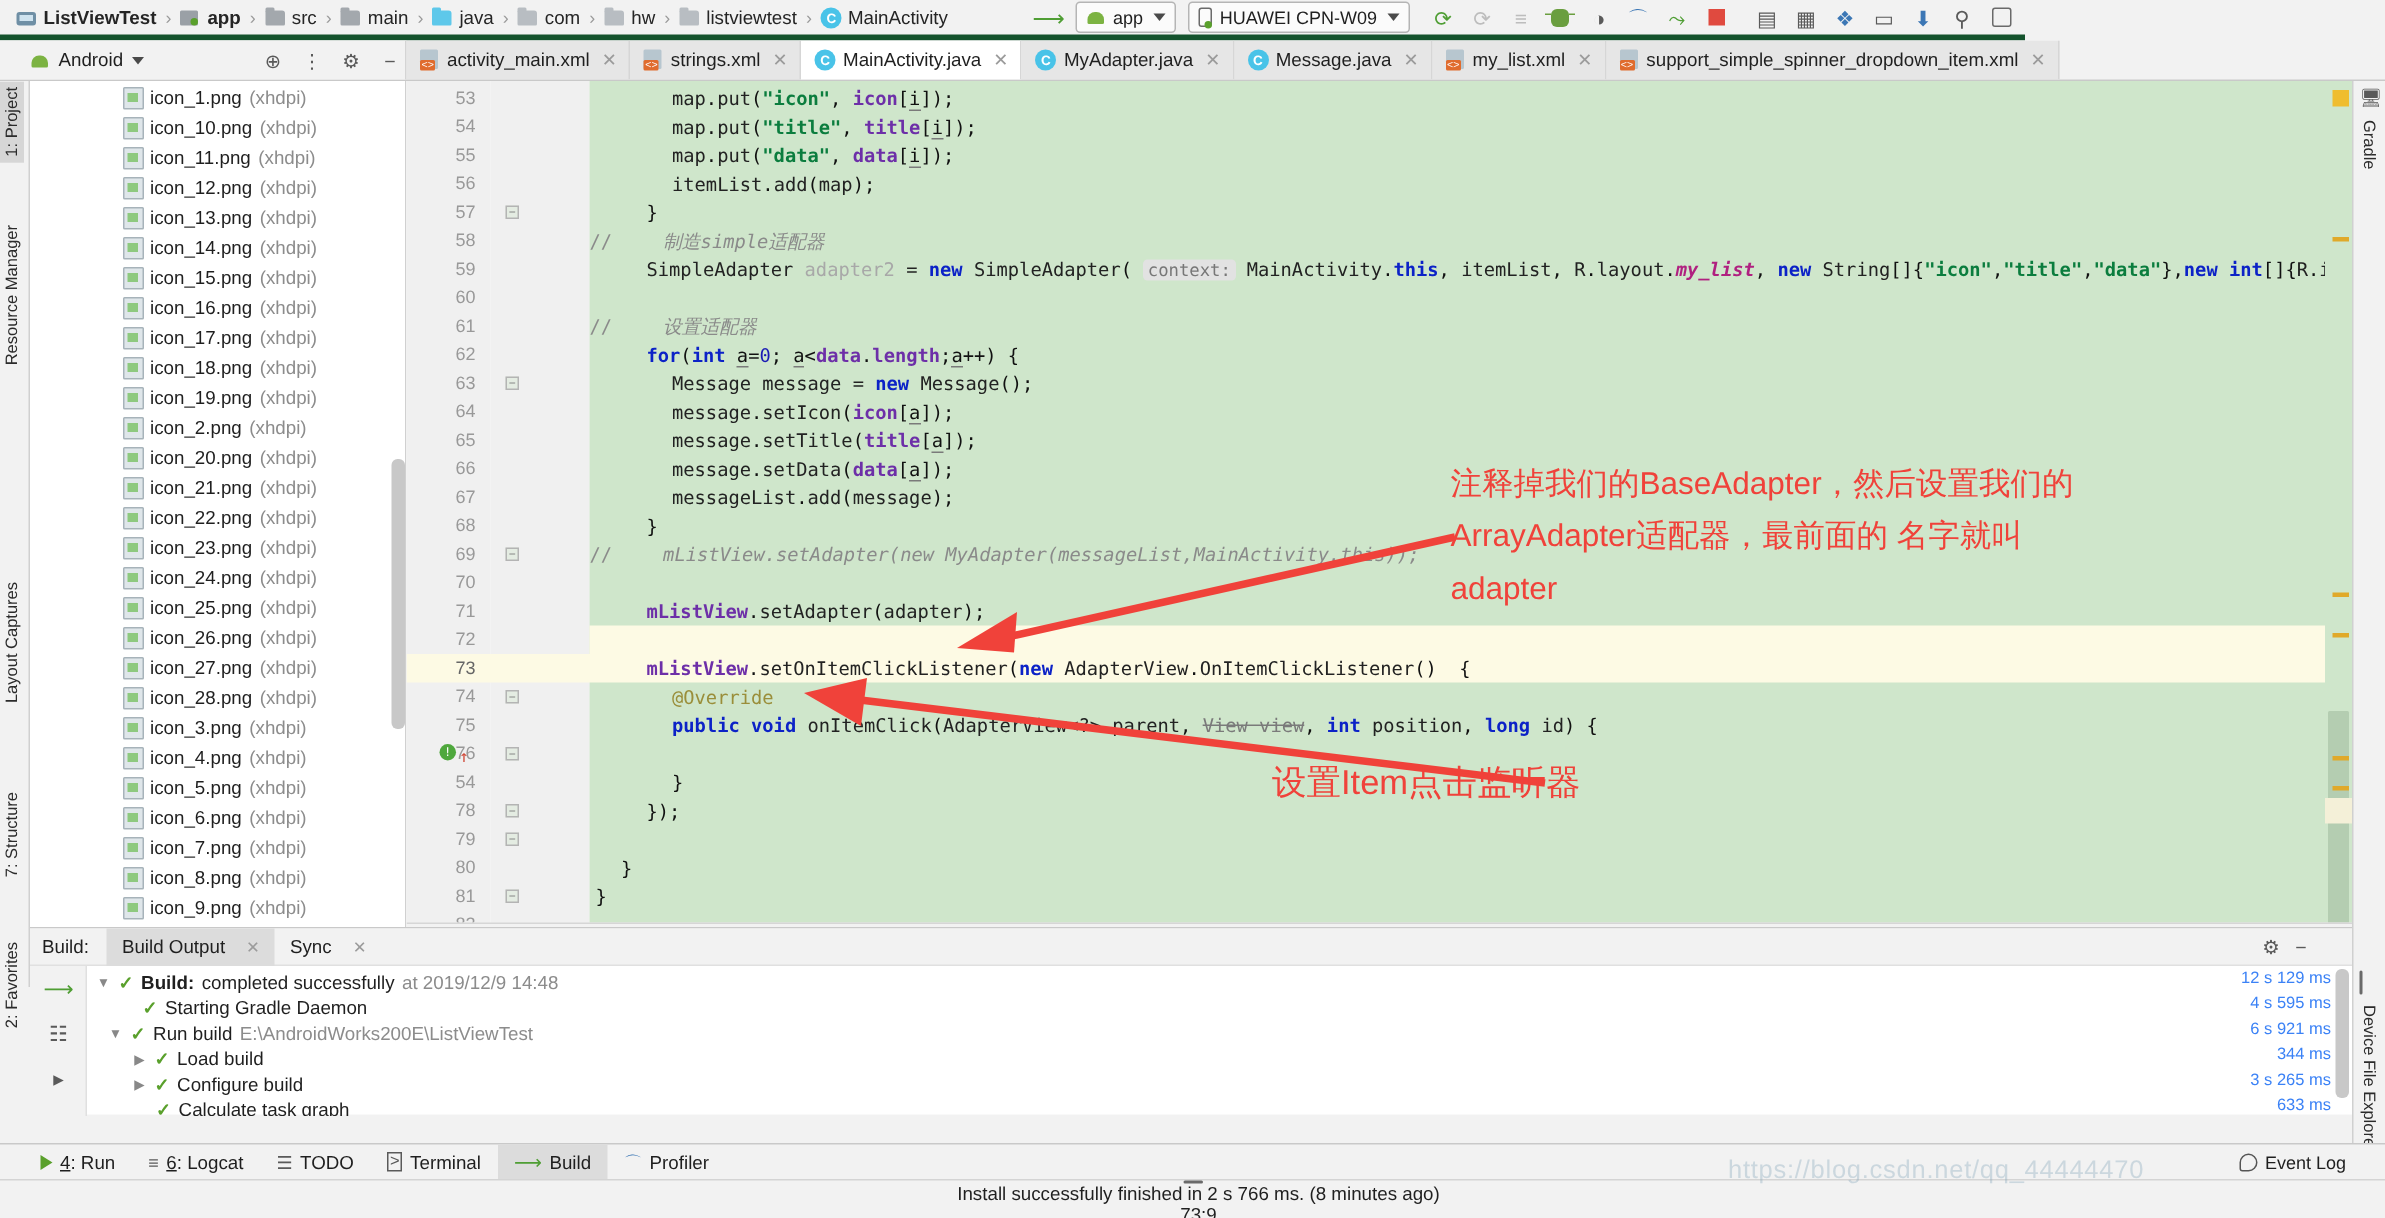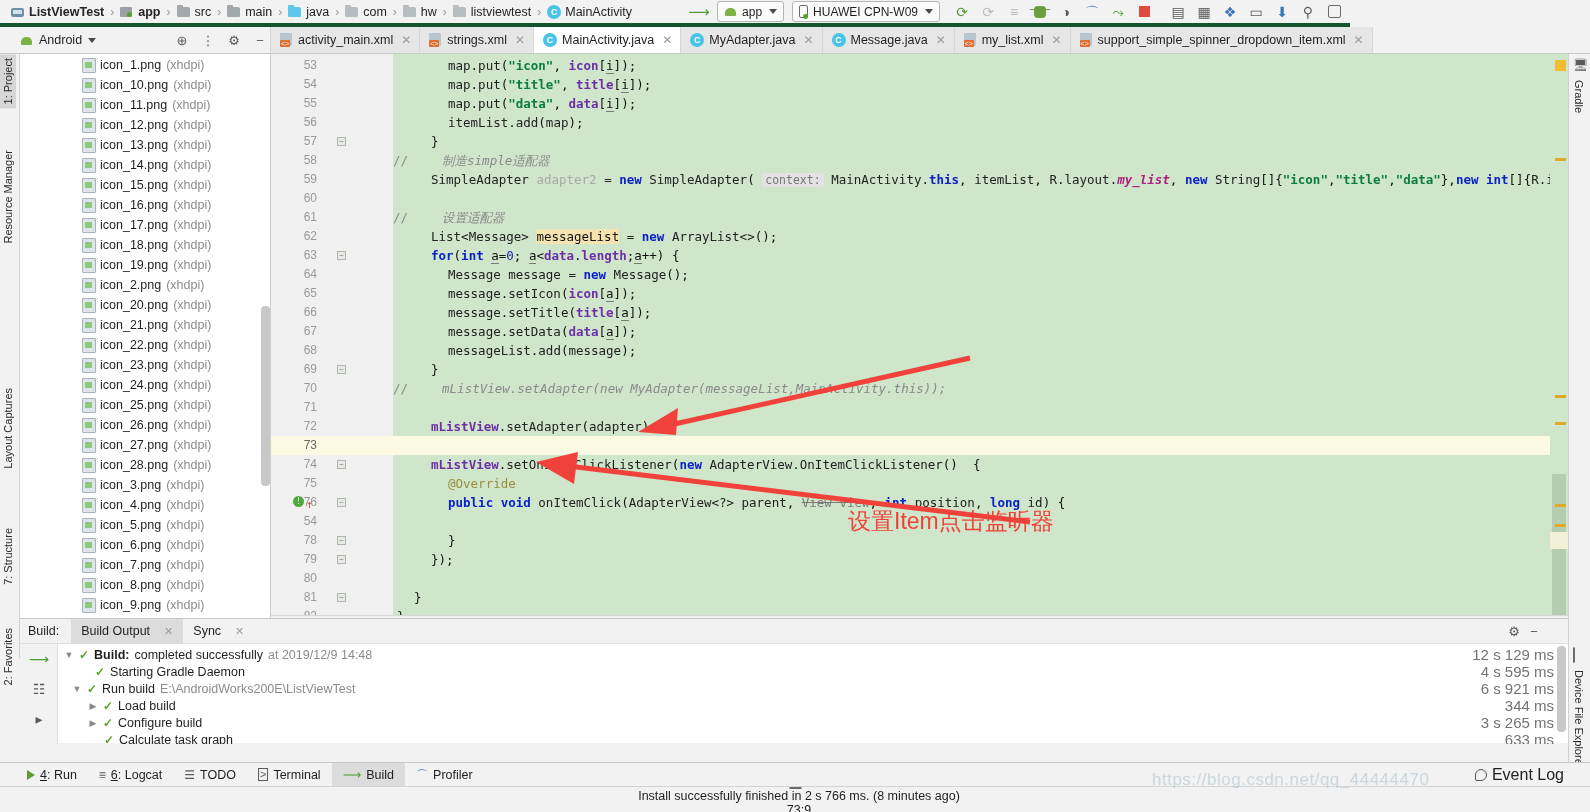--- a/index.html
+++ b/index.html
@@ -214,34 +214,34 @@
   .bp-body { position:relative; height: 100px; display:flex; }
   .bp-rail { width: 38px; background:#f2f2f2; border-right:1px solid #e0e0e0; position:relative;}
   .bp-railbtn { width:38px;height:30px;display:flex;align-items:center;justify-content:center;color:#4f9e34;font-size:14px;}
   .bp-tree { flex:1; position:relative; padding-top: 2px; overflow:hidden; }
   .brow { height: 17px; display:flex; align-items:center; gap:5px; font-size:12.5px; white-space:nowrap; }
   .brow .tri { width:10px; color:#888; font-size:9px; text-align:center; }
   .chk { color:#5aa02c; font-size:12px; font-weight:bold; }
   .bpath { color:#8c8c8c; }
   .bstrong { font-weight:bold; }
   .bp-times { position:absolute; right:14px; top:2px; text-align:right; }
-  .btime { height:17px; font-size:15px; color:#737373; }
+  .btime { height:17px; font-size:11px; color:#3b82f6; }
   .bp-vscroll { position:absolute; right:2px; top:2px; width:9px; height:86px; background:#c8c8c8; border-radius:4px; }
 
   
   .bottombar {
     position: absolute; left: 0; top: 762px; width: 1590px; height: 24px;
     background: #f2f2f2; border-top: 1px solid #c9c9c9;
     display: flex; align-items: center; padding-left: 16px; gap: 0px;
   }
   .btab { display:flex; align-items:center; gap:5px; padding: 0 11px; height:24px; font-size:12.5px; color:#1f1f1f;}
   .btab.sel { background:#dcdcdc; }
   .btab u { text-decoration: underline; }
   .bottombar .spacer { flex: 1; }
-  .eventlog { display:flex;align-items:center;gap:5px;padding-right:26px;font-size:16px;}
+  .eventlog { display:flex;align-items:center;gap:5px;padding-right:26px;font-size:12px;}
   .elog-ico { width:12px;height:12px;border:1.5px solid #555;border-radius:50% 50% 50% 2px; }
 
   
   .statusbar {
     position: absolute; left: 0; top: 786px; width: 1590px; height: 26px;
     background: #f2f2f2; border-top: 1px solid #d4d4d4;
     display: flex; align-items: center; padding-left: 8px; font-size: 12.5px; flex-direction: column;
   }
   .statusbar .spacer { flex:1; }
   .sb-item { padding: 0 9px; display:flex; align-items:center; gap:3px; white-space:nowrap;}
@@ -630,21 +630,20 @@
     <div style="position:absolute;left:122px;top:2px;right:18px;">
       <div class="ln"><span style="padding-left:55px;"></span><span class="var">map</span>.<span class="var">put</span>(<span class="str">"icon"</span>, <span class="fld">icon</span>[<span class="ulvar">i</span>]);</div>
       <div class="ln"><span style="padding-left:55px;"></span><span class="var">map</span>.<span class="var">put</span>(<span class="str">"title"</span>, <span class="fld">title</span>[<span class="ulvar">i</span>]);</div>
       <div class="ln"><span style="padding-left:55px;"></span><span class="var">map</span>.<span class="var">put</span>(<span class="str">"data"</span>, <span class="fld">data</span>[<span class="ulvar">i</span>]);</div>
       <div class="ln"><span style="padding-left:55px;"></span><span class="var">itemList</span>.<span class="var">add</span>(<span class="var">map</span>);</div>
       <div class="ln"><span style="padding-left:38px;"></span>}</div>
       <div class="ln"><span class="cmz">//</span><span style="padding-left:34px;"></span><span class="cm">制造</span><span class="cm" style="font-style:italic;">simple</span><span class="cm">适配器</span></div>
       <div class="ln"><span style="padding-left:38px;"></span><span class="var">SimpleAdapter</span> <span class="muted">adapter2</span> <span class="var">=</span> <span class="kw">new</span> <span class="var">SimpleAdapter</span>( <span class="hintparam">context:</span> <span class="var">MainActivity</span>.<span class="kw">this</span>, <span class="var">itemList</span>, <span class="var">R</span>.<span class="var">layout</span>.<span class="pink">my_list</span>, <span class="kw">new</span> <span class="var">String</span>[]{<span class="str">"icon"</span>,<span class="str">"title"</span>,<span class="str">"data"</span>},<span class="kw">new</span> <span class="kw">int</span>[]{<span class="var">R</span>.<span class="var">id</span>.,..,..});</div>
       <div class="ln"></div>
       <div class="ln"><span class="cmz">//</span><span style="padding-left:34px;"></span><span class="cm">设置适配器</span></div>
-      <div class="ln"><span style="padding-left:38px;"></span><span class="var">List&lt;Message&gt;</span> <span class="ylw">messageList</span> <span class="var">=</span> <span class="kw">new</span> <span class="var">ArrayList&lt;&gt;</span>();</div>
       <div class="ln"><span style="padding-left:38px;"></span><span class="kw">for</span>(<span class="kw">int</span> <span class="ulvar">a</span>=<span class="num">0</span>; <span class="ulvar">a</span>&lt;<span class="fld">data</span>.<span class="fld">length</span>;<span class="ulvar">a</span>++) {</div>
       <div class="ln"><span style="padding-left:55px;"></span><span class="var">Message</span> <span class="var">message</span> <span class="var">=</span> <span class="kw">new</span> <span class="var">Message</span>();</div>
       <div class="ln"><span style="padding-left:55px;"></span><span class="var">message</span>.<span class="var">setIcon</span>(<span class="fld">icon</span>[<span class="ulvar">a</span>]);</div>
       <div class="ln"><span style="padding-left:55px;"></span><span class="var">message</span>.<span class="var">setTitle</span>(<span class="fld">title</span>[<span class="ulvar">a</span>]);</div>
       <div class="ln"><span style="padding-left:55px;"></span><span class="var">message</span>.<span class="var">setData</span>(<span class="fld">data</span>[<span class="ulvar">a</span>]);</div>
       <div class="ln"><span style="padding-left:55px;"></span><span class="var">messageList</span>.<span class="var">add</span>(<span class="var">message</span>);</div>
       <div class="ln"><span style="padding-left:38px;"></span>}</div>
       <div class="ln"><span class="cmz">//</span><span style="padding-left:34px;"></span><span class="cm">mListView.setAdapter(new MyAdapter(messageList,MainActivity.this));</span></div>
       <div class="ln"></div>
       <div class="ln"><span style="padding-left:38px;"></span><span class="fld">mListView</span>.<span class="var">setAdapter</span>(<span class="var">adapter</span>);</div>
@@ -680,20 +679,23 @@
 
   <svg class="arrow-svg" style="left:620px;top:340px;width:360px;height:100px;" viewBox="0 0 360 100">
     <line x1="350" y1="18" x2="50" y2="85" stroke="#f0423a" stroke-width="5"></line>
     <polygon points="18,92 58,68 56,95" fill="#f0423a"></polygon>
   </svg>
   <svg class="arrow-svg" style="left:520px;top:450px;width:520px;height:80px;" viewBox="0 0 520 80">
     <line x1="510" y1="72" x2="48" y2="16" stroke="#f0423a" stroke-width="5"></line>
     <polygon points="16,12 58,2 54,34" fill="#f0423a"></polygon>
   </svg>
 
+  <div class="annot" style="left:967px; top:305px; width:560px; white-space:pre-wrap; line-height:35px;">注释掉我们的BaseAdapter，然后设置我们的
+ArrayAdapter适配器，最前面的 名字就叫
+adapter</div>
 
   <div class="annot" style="left:848px; top:504px; font-size:23px;">设置Item点击监听器</div>
 
   <div class="buildpanel">
     <div class="bp-head">
       <span class="bp-label">Build:</span>
       <div class="bp-tab sel">
         <span>Build Output</span>
         <span class="x">✕</span>
       </div>

